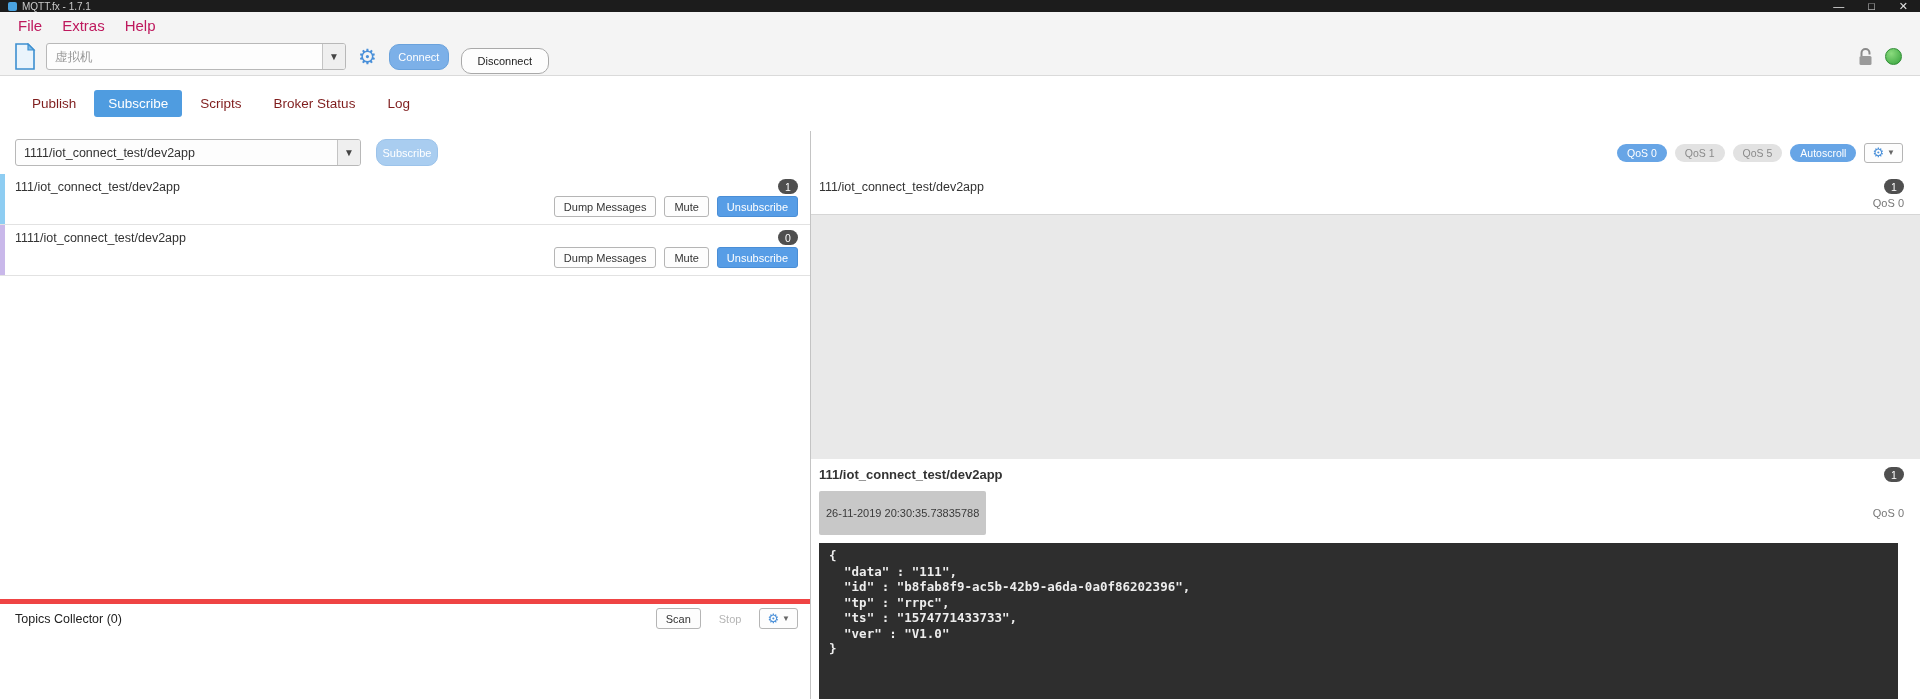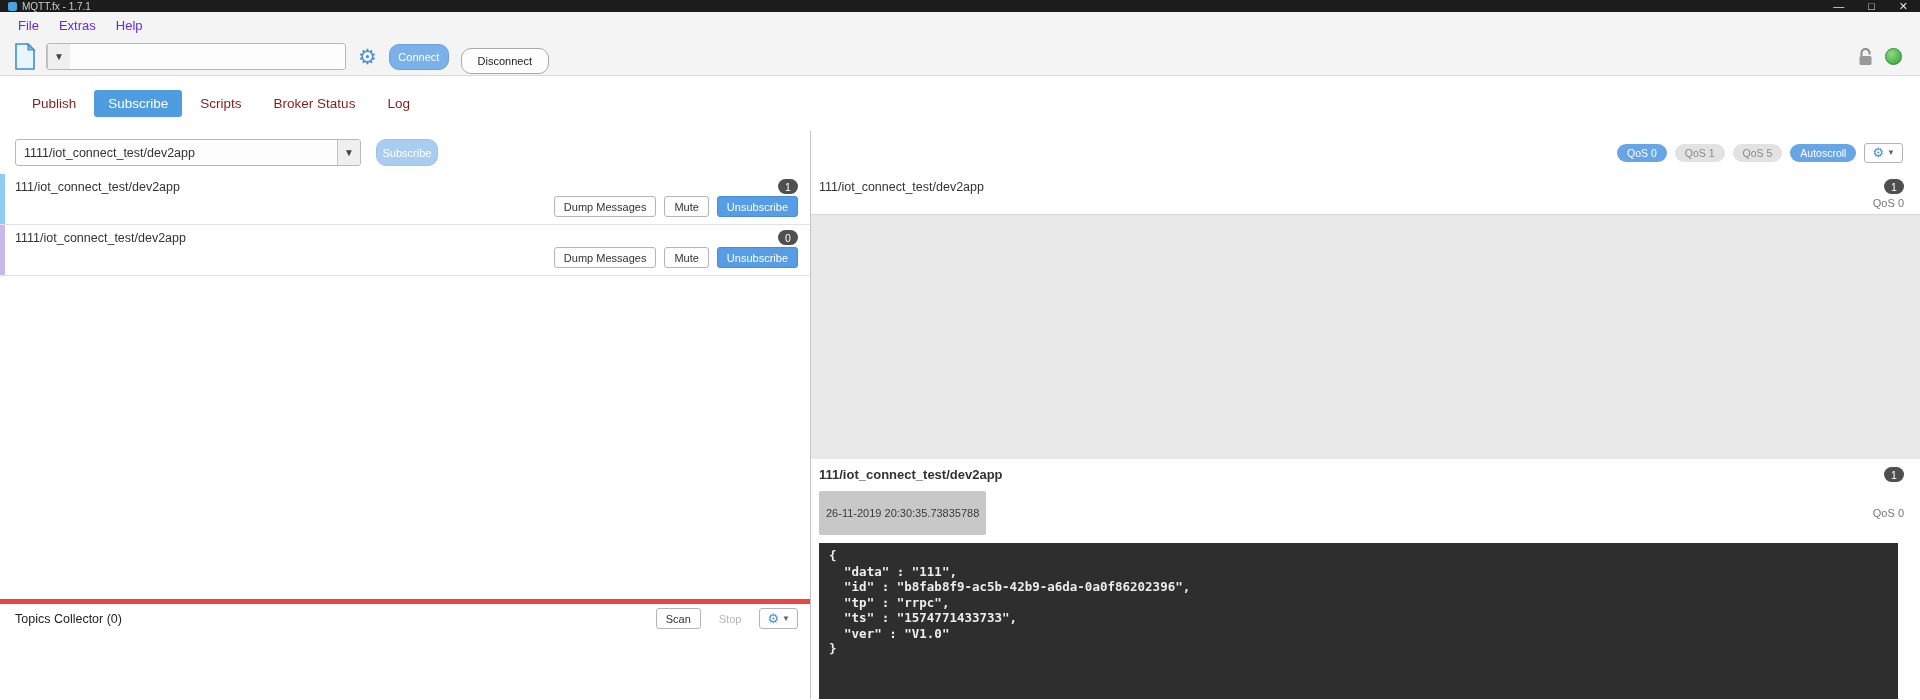--- a/index.html
+++ b/index.html
@@ -8,21 +8,21 @@
 
   
   .titlebar { height: 12px; background: #1c1c1c; position: relative; color: #ccc; }
   .win-title { position: absolute; left: 22px; top: 1px; font-size: 10px; white-space: nowrap; }
   .win-appdot { position: absolute; left: 8px; top: 2px; width: 9px; height: 9px; background: #4aa3e0; border-radius: 2px; }
   .win-controls { position: absolute; right: 12px; top: 0; display: flex; gap: 24px; font-size: 11px; color: #e4e4e4; }
   .win-controls span { cursor: default; }
 
   
   .menubar { height: 26px; background: #f4f4f4; display: flex; align-items: center; padding-left: 8px; }
-  .menu-item { font-size: 13px; padding: 3px 10px; color: #6d28d9; }
+  .menu-item { font-size: 15px; padding: 3px 10px; color: #be185d; }
 
   
   .toolbar { height: 38px; background: #f4f4f4; border-bottom: 1px solid #dadada;
     display: flex; align-items: center; padding: 0 14px; }
   .doc-icon { width: 22px; height: 27px; margin-right: 10px; }
   .combo { width: 300px; height: 27px; border: 1px solid #b8b8b8; border-radius: 3px;
     background: #fdfdfd; display: flex; align-items: stretch; overflow: hidden; }
   .combo input { flex: 1; border: 0; outline: none; background: transparent; padding: 0 8px;
     font-size: 12.5px; color: #333; font-family: inherit; }
   .combo input::placeholder { color: #9a9a9a; }
@@ -117,20 +117,21 @@
   <span class="menu-item">Extras</span>
   <span class="menu-item">Help</span>
 </div>
 
 <div class="toolbar">
   <svg class="doc-icon" viewBox="0 0 22 27">
     <path d="M2 1 h12 l6 6 v19 H2 Z" fill="#eaf4fc" stroke="#3d8fd0" stroke-width="1.6"></path>
     <path d="M14 1 v6 h6 Z" fill="#7dbbe8" stroke="#3d8fd0" stroke-width="1.2"></path>
   </svg>
   <div class="combo">
+    <input placeholder="虚拟机" style="">
     <div class="combo-arrow">▼</div>
   </div>
   <span class="tool-gear">⚙</span>
   <button class="btn btn-connect">Connect</button>
   <button class="btn btn-disconnect">Disconnect</button>
   <div class="tool-right">
     <svg width="18" height="20" viewBox="0 0 18 20">
       <path d="M4.5 9 V6 a4 4 0 0 1 8 0 V7.5" fill="none" stroke="#8a8a8a" stroke-width="2"></path>
       <rect x="2.5" y="9" width="12" height="9" rx="1.5" fill="#9a9a9a"></rect>
     </svg>

